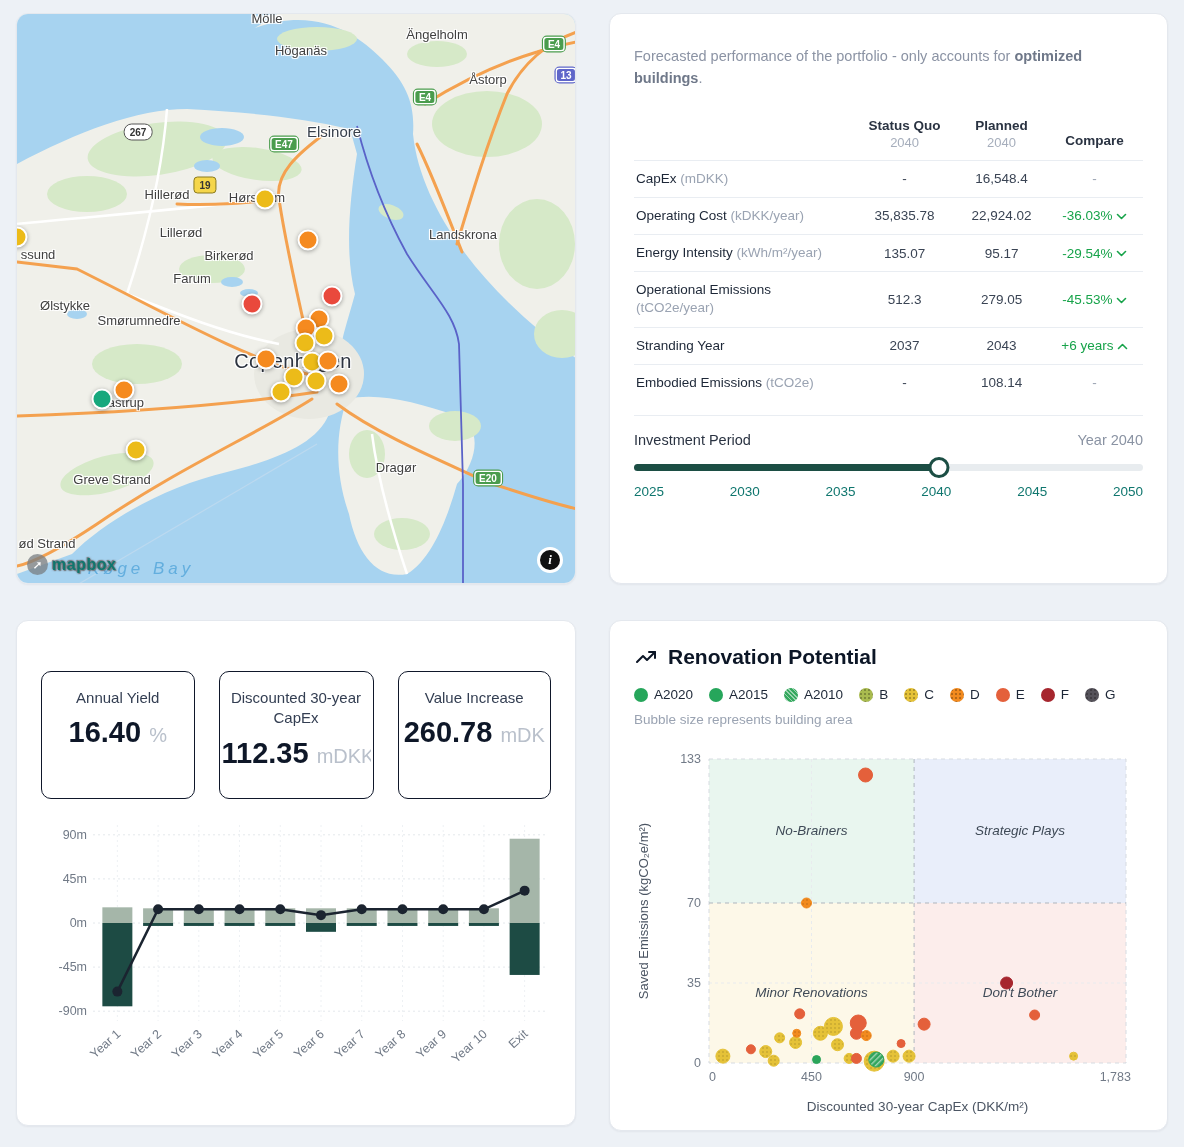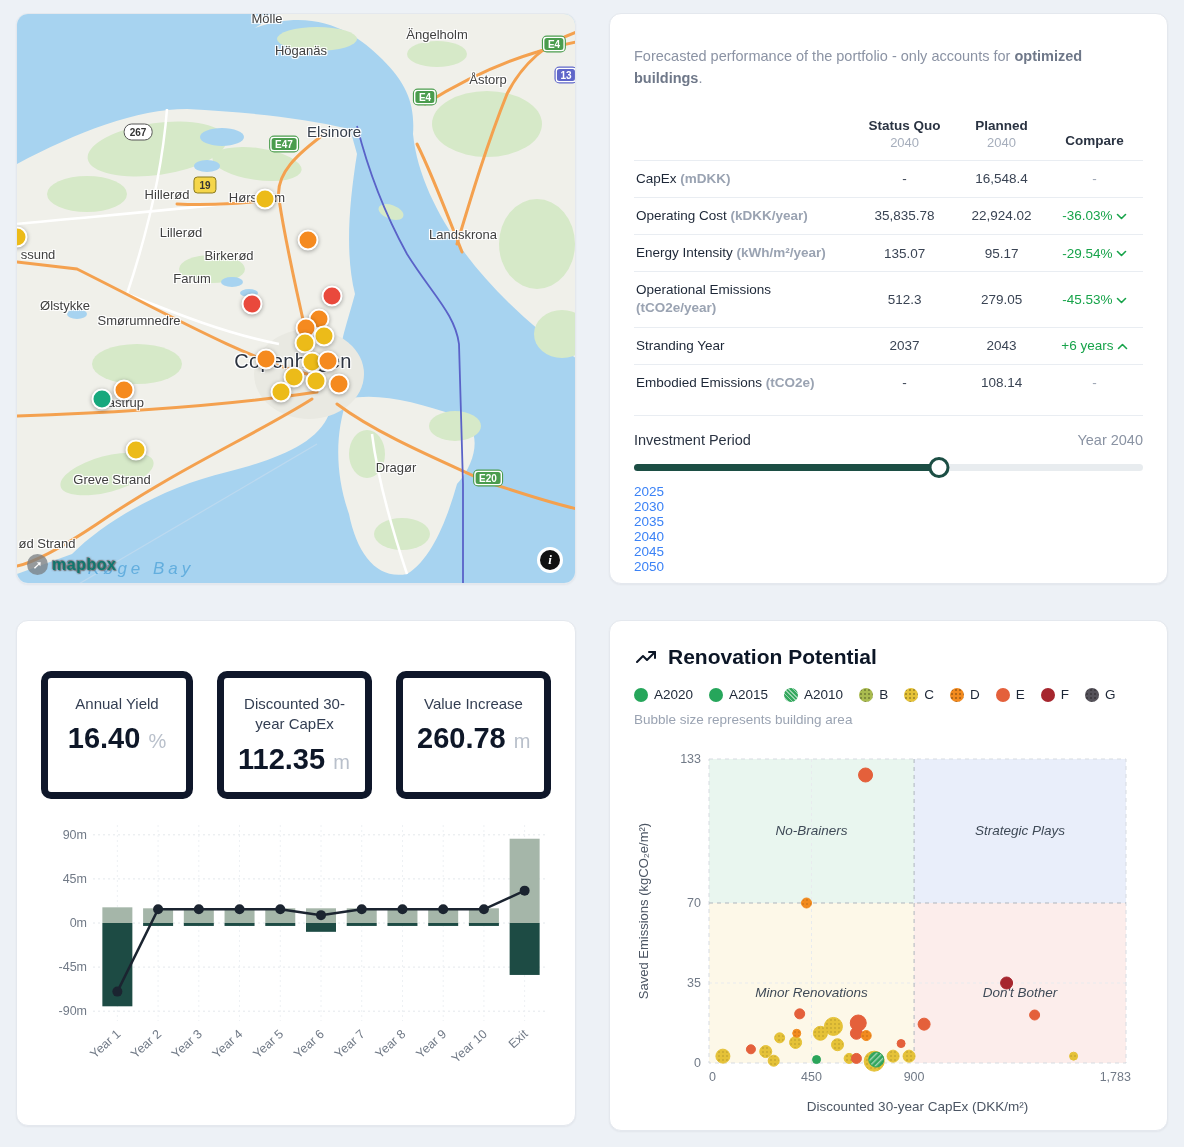--- a/index.html
+++ b/index.html
@@ -42,41 +42,41 @@
 
   
   .forecast-card { left:609px; top:13px; width:559px; height:571px; padding:24px 24px 0 24px; }
   .forecast-sub { margin-top:8px; font-size:14.5px; line-height:1.5; color:#8b93a4; }
   .forecast-sub b { color:#6f7889; }
   table.fc { width:100%; border-collapse:collapse; margin-top:22px; }
   table.fc th { font-size:13.5px; font-weight:bold; color:#2a3342; text-align:center; padding:6px 2px 10px; }
   table.fc th .yr { font-weight:normal; color:#a6aebc; font-size:13px; margin-top:2px; }
   table.fc td { border-top:1px solid #e9edf2; padding:9px 2px; font-size:13.5px; color:#3a4454; text-align:center; }
   table.fc td.lbl { text-align:left; color:#1d2737; font-weight:500; width:218px; line-height:1.35; padding-right:8px; }
-  table.fc td.lbl .unit { color:#9aa3b2; font-weight:bold; }
+  table.fc td.lbl .unit { color:#9aa3b2; font-weight:normal; }
   table.fc td.cmp { color:#17a34a; font-weight:500; white-space:nowrap; }
   table.fc td.cmp .dash { color:#9aa3b2; font-weight:normal; }
   table.fc td.cmp svg { vertical-align:middle; margin-left:3px; }
   .invest { border-top:1px solid #e9edf2; margin-top:14px; padding-top:16px; }
   .invest-row { display:flex; justify-content:space-between; font-size:14.5px; }
   .invest-row .lab { color:#2a3342; font-weight:500; }
   .invest-row .val { color:#8a93a3; }
   .slider { position:relative; height:14px; margin-top:12px; }
   .slider .track { position:absolute; left:0; right:0; top:4px; height:7px; border-radius:4px; background:#e8ecef; }
   .slider .fill { position:absolute; left:0; top:4px; height:7px; border-radius:4px; background:#1c4e44; }
   .slider .knob { position:absolute; top:-3px; width:21px; height:21px; border-radius:50%; background:#fff;
                   border:3px solid #1c4e44; transform:translateX(-50%); cursor:pointer; }
-  .slider-ticks { display:flex; justify-content:space-between; margin-top:10px; font-size:13.5px; color:#3b82f6;flex-direction:column; }
+  .slider-ticks { display:flex; justify-content:space-between; margin-top:10px; font-size:13.5px; color:#0f766e; }
 
   
   .financial-card { left:16px; top:620px; width:560px; height:506px; padding:24px; }
   .fin-title { font-size:22px; }
   .stat-row { display:flex; gap:24px; margin-top:26px; }
-  .stat-card { width:155px; min-height:128px; border:7px solid #0f172a; border-radius:10px;
-               padding:16px 14px; text-align:center; }
+  .stat-card { width:155px; min-height:128px; border:1px solid #0f172a; border-radius:10px;
+               padding:16px 2px; text-align:center; }
   .stat-card .s-label { font-size:15px; color:#333e52; line-height:1.35; }
   .stat-card .s-value { margin-top:8px; font-size:29px; font-weight:bold; color:#0e1728; white-space:nowrap; overflow:hidden; }
   .stat-card .s-unit  { font-size:20px; font-weight:normal; color:#b9c0cb; }
 
   
   .renovation-card { left:609px; top:620px; width:559px; height:511px; padding:24px; }
   .legend { display:flex; gap:16px; margin-top:18px; flex-wrap:nowrap; }
   .legend-item { display:flex; align-items:flex-end; gap:6px; font-size:13.5px; color:#1d2737; }
   .legend-dot { width:14px; height:14px; border-radius:50%; }
   .chart-note { margin-top:10px; font-size:13.5px; color:#9aa3b2; }

